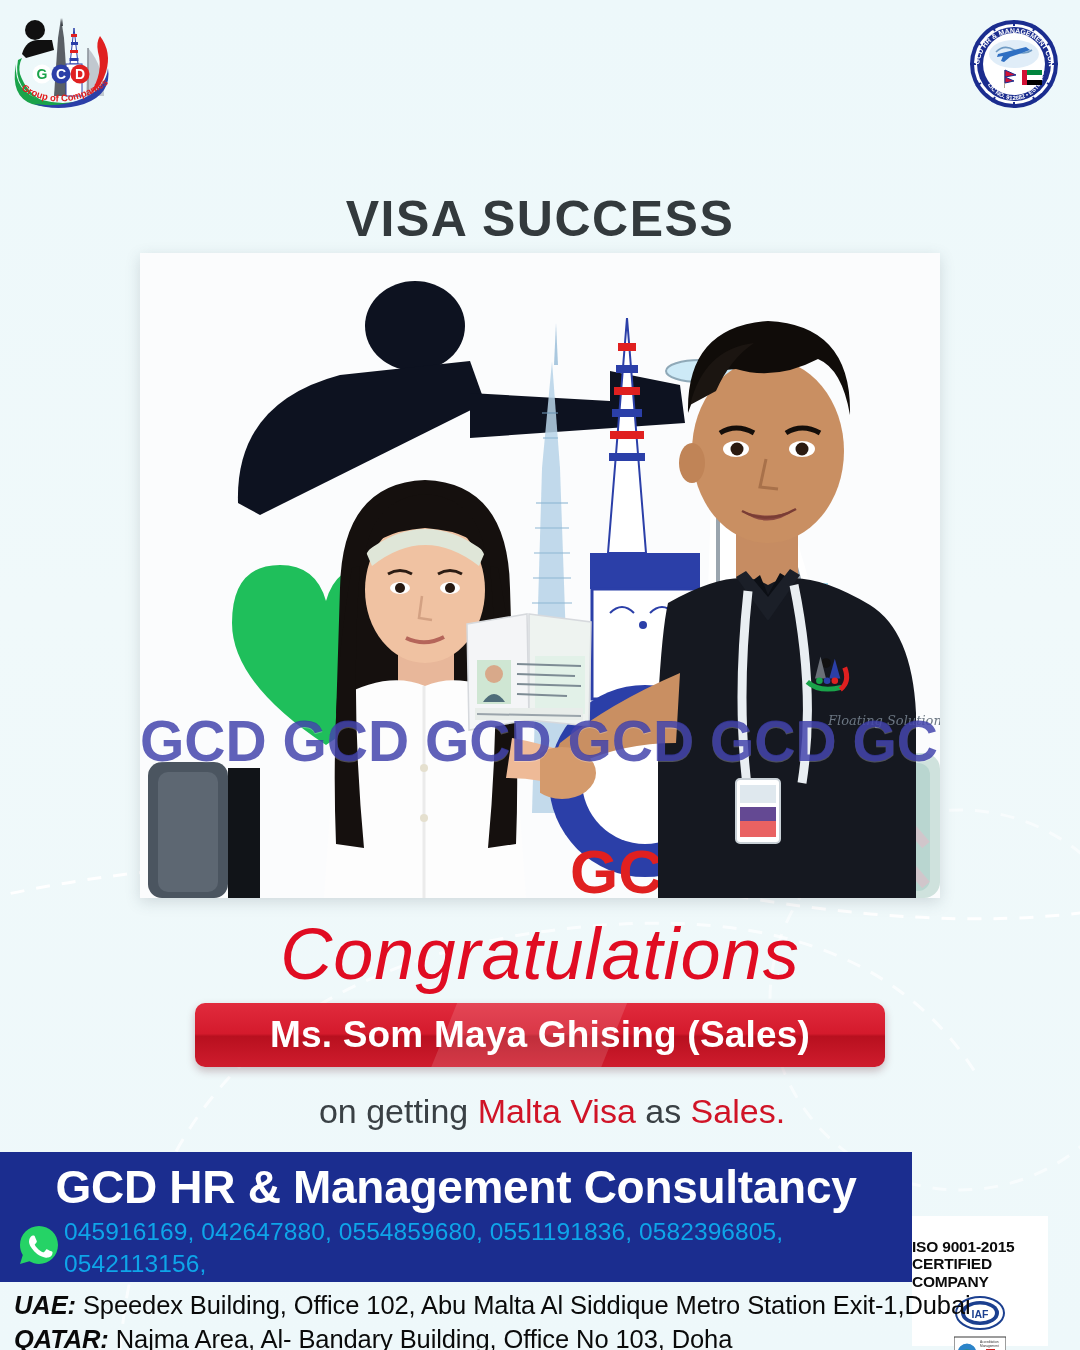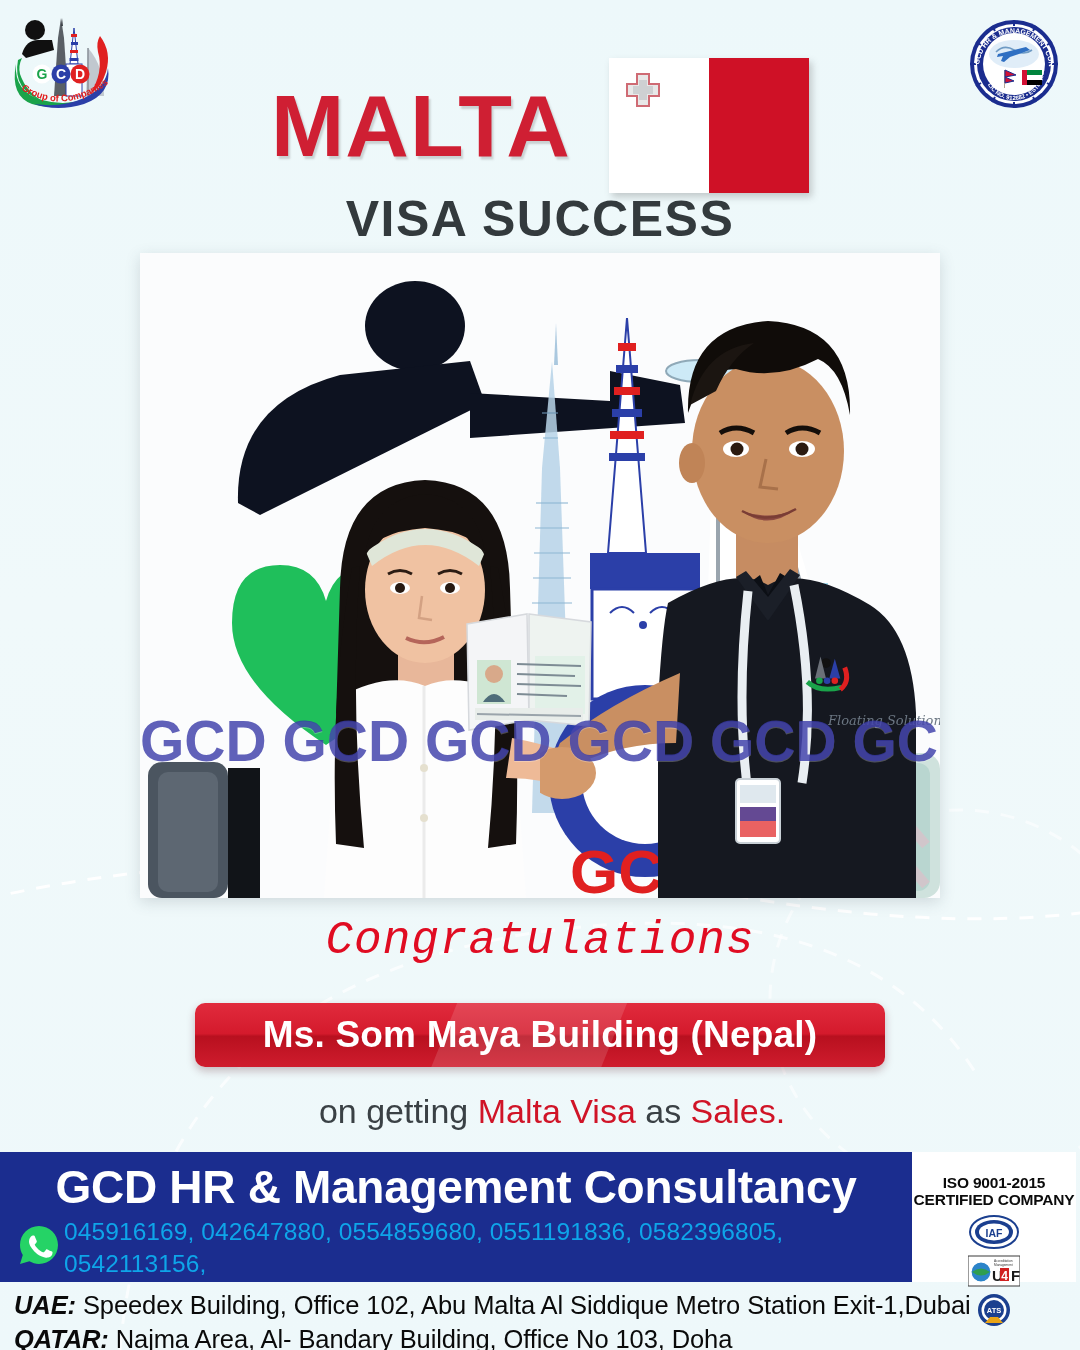--- a/index.html
+++ b/index.html
@@ -120,23 +120,23 @@
     color: rgba(56,58,168,0.80);
     white-space: nowrap;
     text-shadow: 0 1px 0 rgba(255,255,255,0.25);
   }
   
   .congrats {
     position: absolute;
     left: 0; right: 0;
     top: 918px;
     text-align: center;
-    font-family: Liberation Mono, monospace;
+    font-family: Liberation Sans, sans-serif;
     font-style: italic;
-    font-size: 46px;
+    font-size: 72px;
     font-weight: normal;
     color: #e00c22;
     letter-spacing: 1px;
     line-height: 1;
   }
   
   .name-banner-wrap {
     position: absolute;
     left: 0; right: 0;
     top: 1003px;
@@ -209,24 +209,24 @@
     position: absolute;
     left: 64px; top: 64px;
     width: 840px;
     color: #0ea5e9;
     font-size: 24.5px;
     line-height: 1.32;
     letter-spacing: 0.1px;
   }
   .iso-block {
     position: absolute;
-    left: 912px; top: 1152px;
-    width: 164px; height: 130px;
+    left: 912px; top: 1216px;
+    width: 136px; height: 130px;
     background: #ffffff;
-    text-align: center;
+    text-align: left;
   }
   .iso-line1, .iso-line2 {
     color: #0b0b0b;
     font-weight: bold;
     font-size: 15.5px;
     letter-spacing: -0.2px;
     line-height: 1.12;
   }
   .iso-line1 { margin-top: 22px; }
   .iso-badges {
@@ -346,32 +346,20 @@
 
       <g>
         <rect x="62" y="56" width="20" height="5" fill="#00843d"></rect>
         <rect x="62" y="61" width="20" height="5" fill="#ffffff"></rect>
         <rect x="62" y="66" width="20" height="5" fill="#000000"></rect>
         <rect x="62" y="56" width="5" height="15" fill="#d21034"></rect>
       </g>
     </g>
   </svg>
 
-  <div class="title-row">
-    <div class="malta-word">MALTA</div>
-    <div class="malta-flag">
-      <div class="flag-white">
-        <svg class="george-cross" viewBox="0 0 36 36">
-          <path d="M12 2 H24 V12 H34 V24 H24 V34 H12 V24 H2 V12 H12 Z" fill="#e8e8e8" stroke="#cf6b74" stroke-width="2"></path>
-          <path d="M14 8 L22 8 L22 14 L28 14 L28 22 L22 22 L22 28 L14 28 L14 22 L8 22 L8 14 L14 14 Z" fill="#b8bcbf" opacity="0.55"></path>
-        </svg>
-      </div>
-      <div class="flag-red"></div>
-    </div>
-  </div>
 
   <div class="visa-success">VISA SUCCESS</div>
 
   <div class="photo-frame">
     <div class="photo-inner">
 
       <svg class="wall" viewBox="0 0 800 645" preserveAspectRatio="xMidYMid slice">
         <rect x="0" y="0" width="800" height="645" fill="#fbfcfd"></rect>
 
         <ellipse cx="275" cy="73" rx="50" ry="45" fill="#0d1220"></ellipse>
@@ -548,21 +536,21 @@
       </svg>
 
       <div class="watermark">GCD GCD GCD GCD GCD GCD GCD</div>
     </div>
   </div>
 
   <div class="congrats">Congratulations</div>
 
   <div class="name-banner-wrap">
     <div class="name-banner">
-      <span class="name-text">Ms. Som Maya Building (Nepal)</span>
+      <span class="name-text">Ms. Som Maya Ghising (Sales)</span>
     </div>
   </div>
 
   <div class="getting-line">
     <span>on getting </span><span class="red-em">Malta Visa</span><span> as </span><span class="red-em">Sales.</span>
   </div>
 
   <div class="footer-blue">
     <div class="footer-title">GCD HR &amp; Management Consultancy</div>
     <svg class="wa-icon" viewBox="0 0 42 42">

